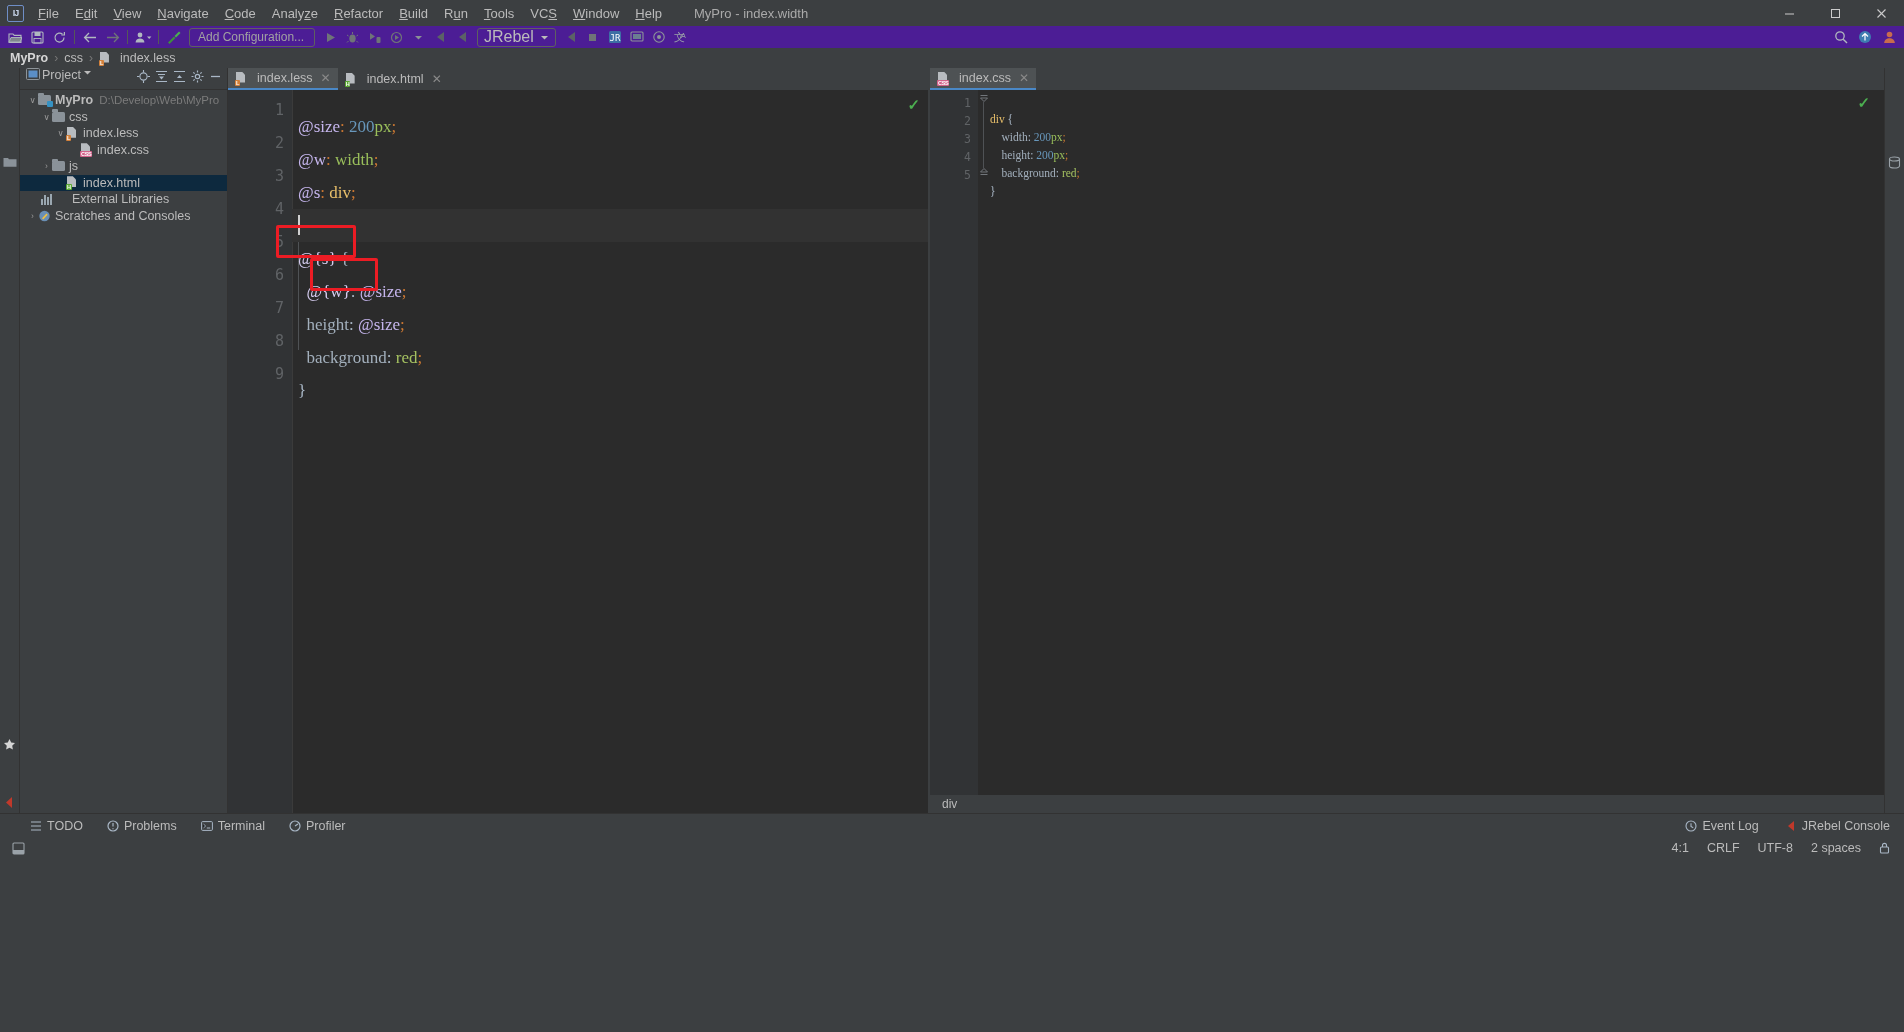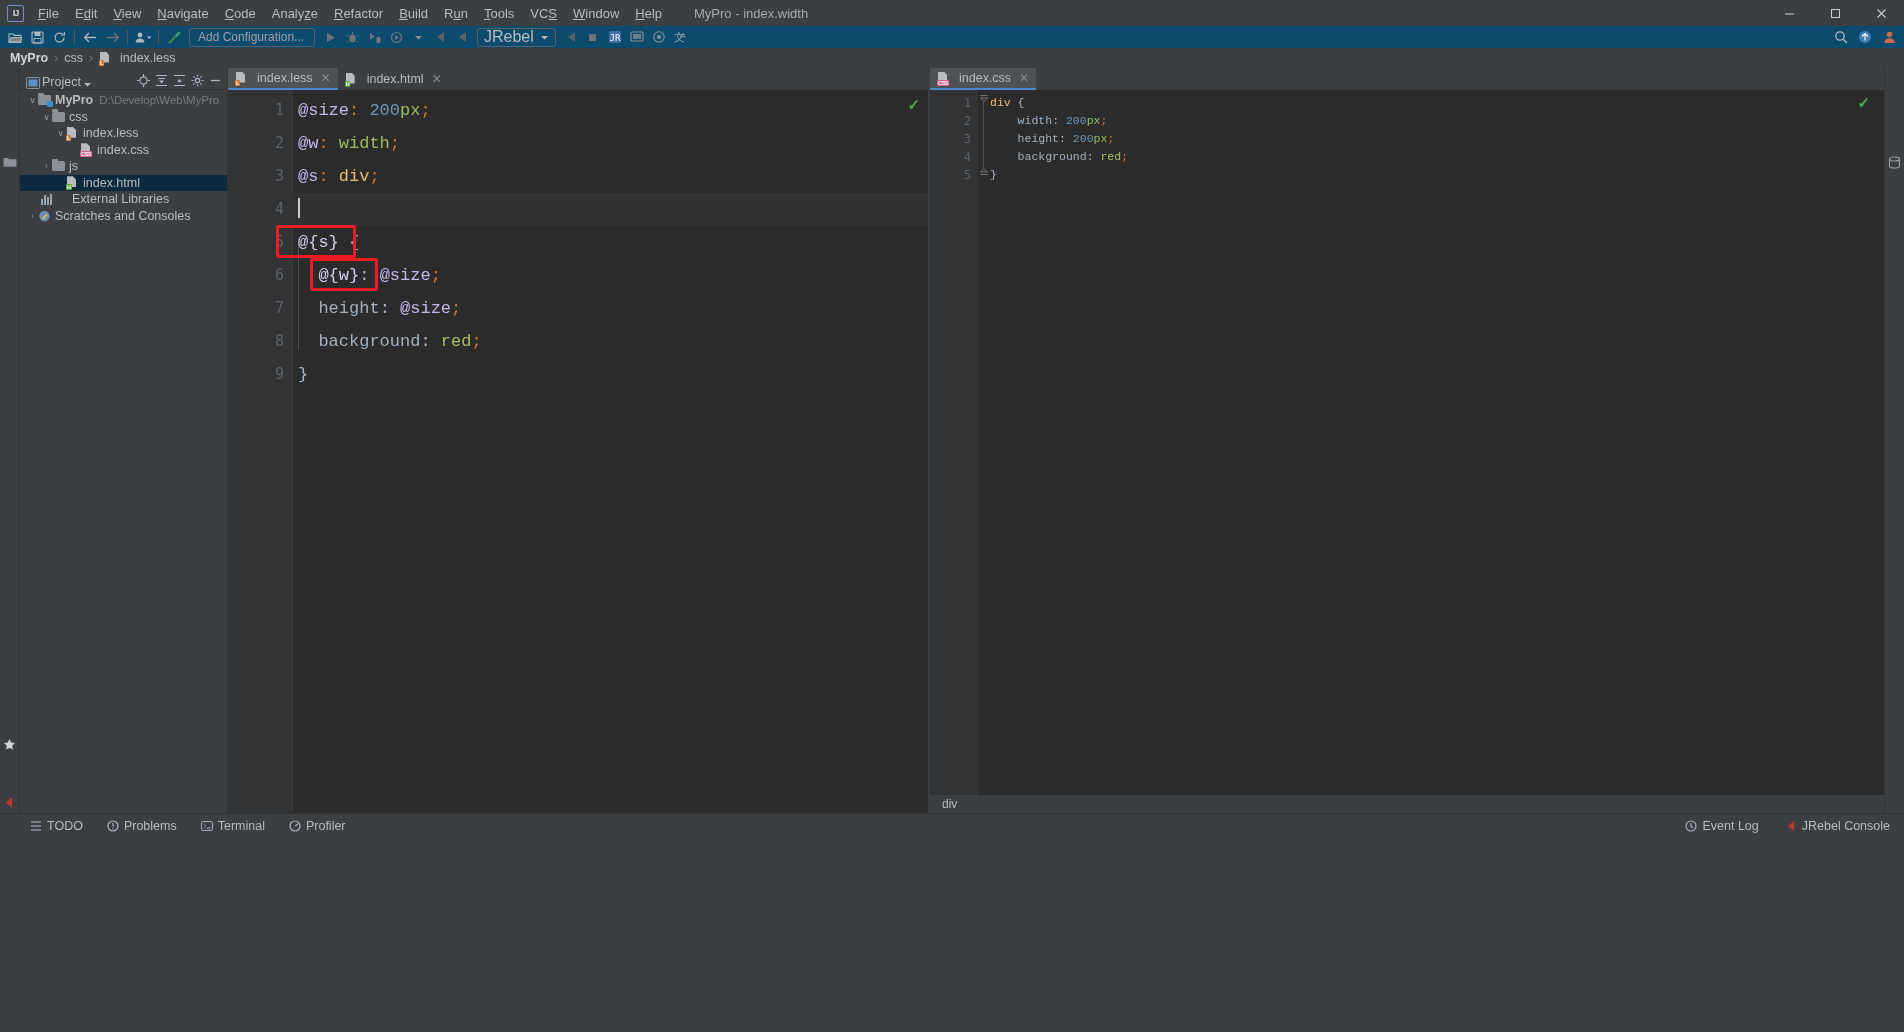--- a/index.html
+++ b/index.html
@@ -30,21 +30,21 @@
   .win-title{
     margin-left:24px;color:#aaaaaa;font-size:13px;white-space:nowrap;
   }
   .win-btns{position:absolute;right:0;top:0;height:26px;display:flex;align-items:center;}
   .win-btn{width:46px;height:26px;display:flex;align-items:center;justify-content:center;
     color:#cccccc;font-size:13px;}
 
   
   .toolbar{
     position:absolute;left:0;top:26px;width:1904px;height:22px;
-    background:#0c4a6e;display:flex;align-items:center;border-bottom:1px solid #323232;
+    background:#4c1d95;display:flex;align-items:center;border-bottom:1px solid #323232;
   }
   .tb{width:22px;height:20px;display:flex;align-items:center;justify-content:center;
     color:#a9b7c6;font-size:13px;}
   .tb.dim{color:#6a6a6a;}
   .tbsep{width:1px;height:14px;background:#555759;margin:0 4px;}
   .cfgbox{
     height:17px;min-width:108px;padding:0 8px;border:1px solid #5e6060;border-radius:3px;
     display:flex;align-items:center;color:#a2a2a2;font-size:12px;margin:0 4px;
   }
   .jrebelbox{
@@ -77,21 +77,21 @@
     position:absolute;right:0;top:68px;width:20px;height:745px;background:#3c3f41;
     border-left:1px solid #323232;box-sizing:border-box;
   }
 
   
   .proj{
     position:absolute;left:20px;top:68px;width:208px;height:745px;
     background:#3c3f41;border-right:1px solid #323232;box-sizing:border-box;
   }
   .proj-head{
-    height:22px;display:flex;align-items:flex-end;padding-left:6px;gap:2px;
+    height:22px;display:flex;align-items:flex-start;padding-left:6px;gap:2px;
     border-bottom:1px solid #323232;box-sizing:border-box;
   }
   .proj-title{color:#bbbbbb;font-size:12.5px;}
   .proj-tools{margin-left:auto;display:flex;align-items:center;gap:1px;padding-right:3px;}
   .pt{width:17px;height:17px;display:flex;align-items:center;justify-content:center;color:#a9b7c6;font-size:12px;}
   .tree{padding-top:2px;background:#3c3f41;height:720px;overflow:hidden;}
   .trow{height:16.5px;display:flex;align-items:center;font-size:12.5px;color:#bbbbbb;white-space:nowrap;}
   .trow.sel{background:#0d293e;}
   .arrow{width:11px;color:#9a9a9a;font-size:8.5px;display:flex;align-items:center;justify-content:center;flex:0 0 11px;}
   .tpath{color:#7b7b7b;margin-left:6px;font-size:11.5px;}
@@ -149,22 +149,22 @@
     box-sizing:border-box;
   }
   .gutter.sm{width:48px;flex:0 0 48px;}
   .gline{
     height:33px;line-height:33px;text-align:right;padding-right:8px;
     color:#606366;font-size:15px;font-family:"DejaVu Sans Mono",monospace;
     position:relative;box-sizing:border-box;
   }
   .gline.sm{height:18px;line-height:18px;font-size:11.5px;padding-right:7px;}
   .codearea{
-    flex:1;position:relative;padding-top:4px;
-    font-family:Liberation Mono, monospace;
+    flex:1;position:relative;padding-top:20px;
+    font-family:Liberation Serif, serif;
     background:#2b2b2b;
   }
   .cline{
     height:33px;line-height:33px;font-size:17px;white-space:pre;padding-left:6px;
     position:relative;
   }
   .cline.sm{height:18px;line-height:18px;font-size:11.5px;padding-left:6px;}
   .cline.curr{background:#323232;}
   .caret{
     display:inline-block;width:2px;height:20px;background:#cfcfcf;vertical-align:-4px;
@@ -710,14 +710,36 @@
       </div>
       <div class="bb">
         <svg width="12" height="12" viewBox="0 0 12 12">
             <path d="M9 1L3 6l6 5z" fill="#c0392b"></path>
           </svg>
         <span>JRebel Console</span>
       </div>
     </div>
   </div>
 
+  <div class="statusbar">
+    <div class="sbleft">
+      <span class="sb">
+        <svg width="13" height="13" viewBox="0 0 13 13">
+            <rect x="1" y="1" width="11" height="11" rx="1" fill="none" stroke="#9aa2a8" stroke-width="1.1"></rect>
+            <rect x="1" y="8" width="11" height="4" fill="#9aa2a8"></rect>
+          </svg>
+      </span>
+    </div>
+    <div class="sbright">
+      <span class="sb">4:1</span>
+      <span class="sb">CRLF</span>
+      <span class="sb">UTF-8</span>
+      <span class="sb">2 spaces</span>
+      <span class="sb">
+        <svg width="11" height="12" viewBox="0 0 11 12">
+            <rect x="1.5" y="5" width="8" height="6" rx="1" fill="none" stroke="#a9b7c6" stroke-width="1.1"></rect>
+            <path d="M3.5 5V3.4a2 2 0 0 1 4 0V5" fill="none" stroke="#a9b7c6" stroke-width="1.1"></path>
+          </svg>
+      </span>
+    </div>
+  </div>
 
 </div>
 
 </body></html>

